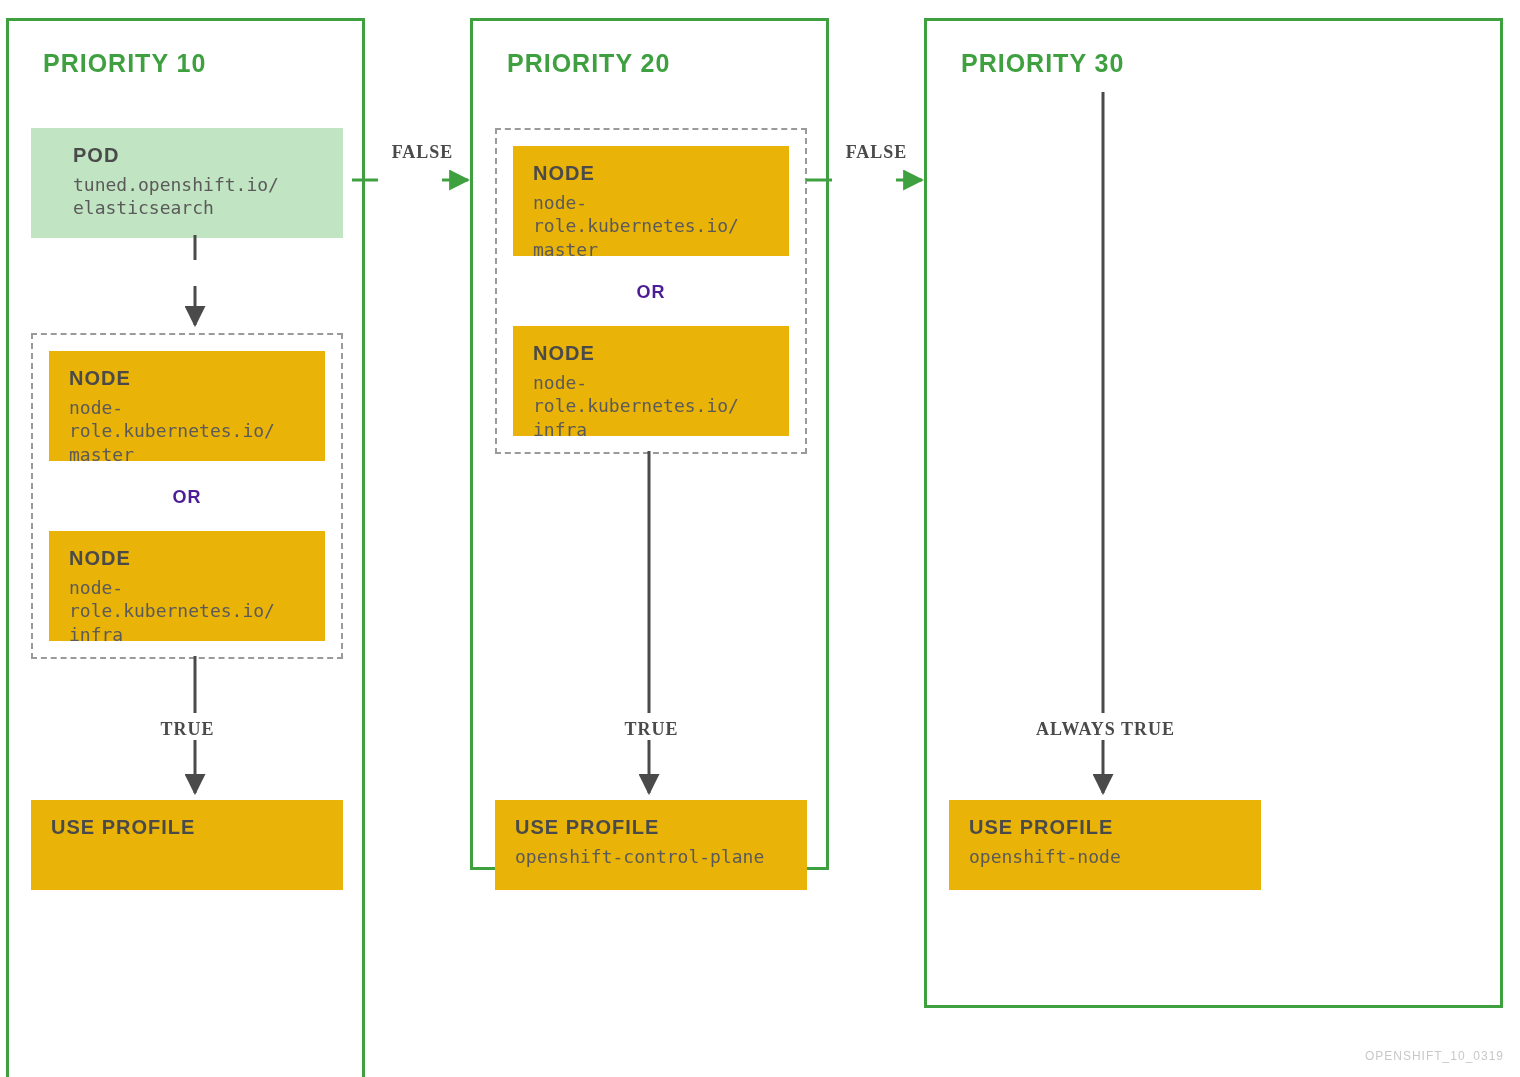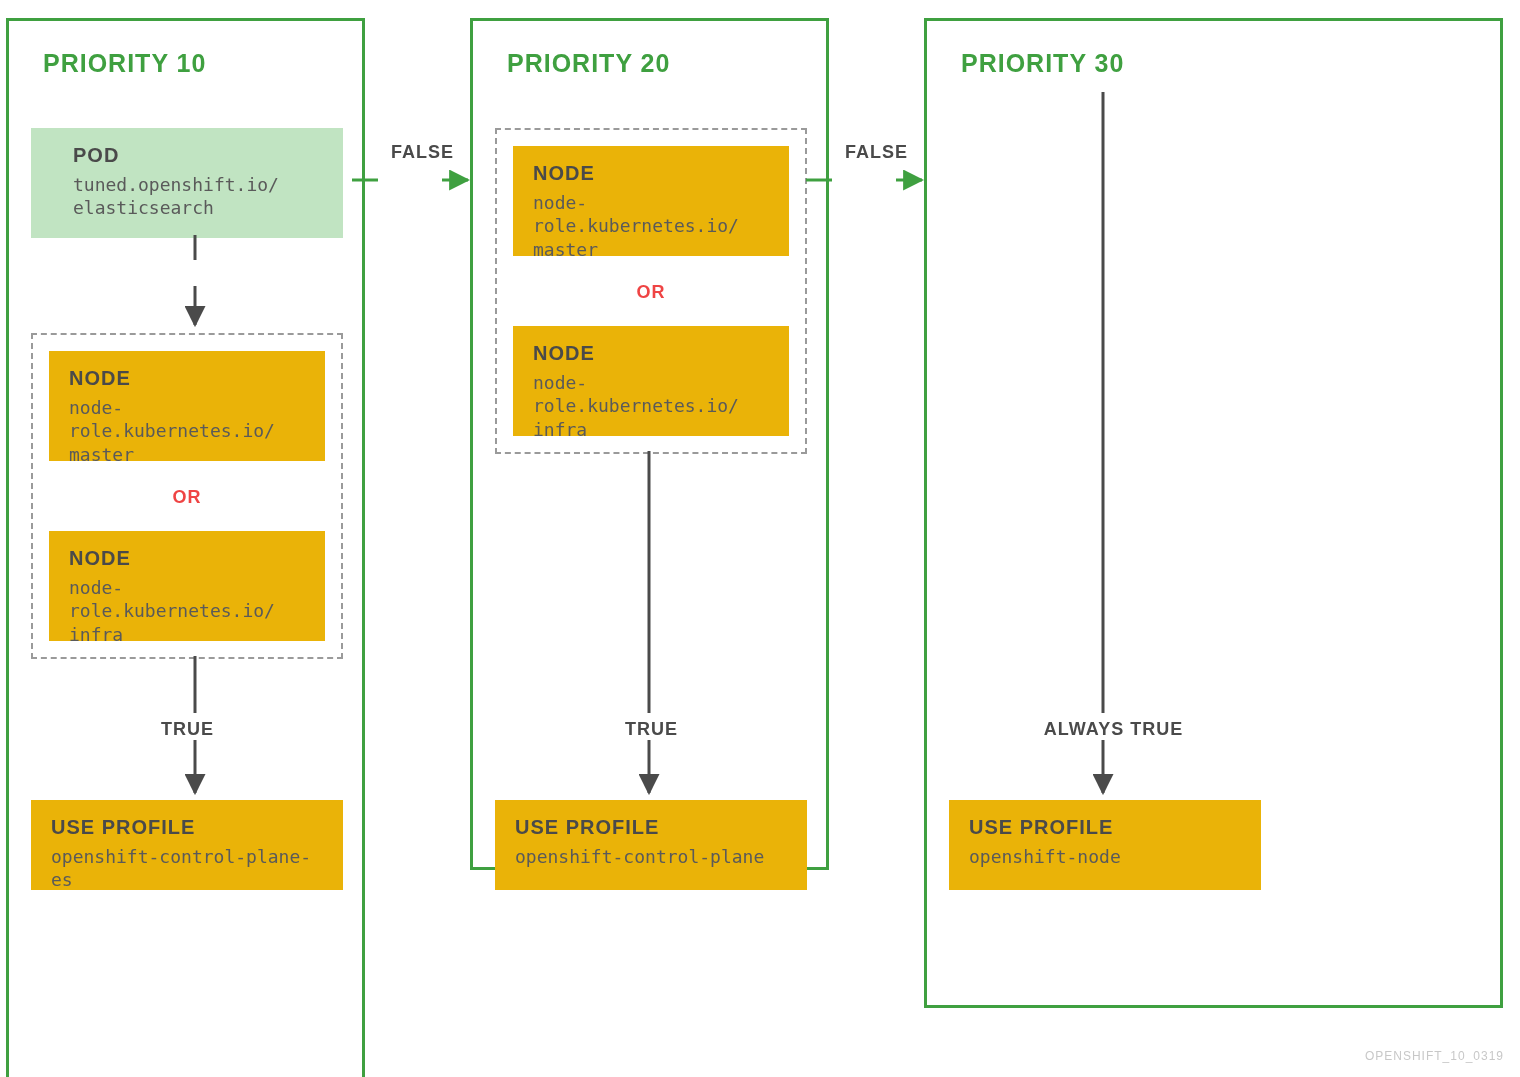--- a/index.html
+++ b/index.html
@@ -58,31 +58,32 @@
     white-space: pre-line;
   }
   .dashed-group {
     position: absolute;
     border: 2px dashed #9a9a9a;
   }
   .or-label {
     position: absolute;
     font-size: 18px;
     font-weight: 700;
-    color: #ef4444;
+    color: #4c1d95;
     letter-spacing: 1px;
     text-align: center;
   }
   .edge-label {
     position: absolute;
     font-size: 18px;
     font-weight: 700;
     color: #4a4a4a;
     letter-spacing: 1px;
     text-align: center;
+    font-family: Liberation Serif, serif;
   }
   .footer-code {
     position: absolute;
     right: 16px;
     bottom: 14px;
     font-size: 12px;
     color: #c8c8c8;
     font-family: Arial, sans-serif;
     letter-spacing: 1px;
   }
@@ -118,21 +119,20 @@
         <div class="box-title">NODE</div>
         <div class="box-sub">node-role.kubernetes.io/
 infra</div>
       </div>
     </div>
 
     <div class="edge-label" style="left:0; width:357px; top:698px;">TRUE</div>
 
     <div class="box box-gray" style="left:22px; top:779px; width:312px; height:90px;">
       <div class="box-title">USE PROFILE</div>
-      <div class="box-sub">openshift-control-plane-es</div>
     </div>
   </div>
 
   <div class="priority-panel" style="left:470px; top:18px; width:359px; height:852px;">
     <div class="panel-title">PRIORITY 20</div>
 
     <div class="dashed-group" style="left:22px; top:107px; width:312px; height:326px;">
       <div class="box box-gray" style="left:16px; top:16px; width:276px; height:110px;">
         <div class="box-title">NODE</div>
         <div class="box-sub">node-role.kubernetes.io/
@@ -150,21 +150,21 @@
 
     <div class="box box-gray" style="left:22px; top:779px; width:312px; height:90px;">
       <div class="box-title">USE PROFILE</div>
       <div class="box-sub">openshift-control-plane</div>
     </div>
   </div>
 
   <div class="priority-panel" style="left:924px; top:18px; width:579px; height:990px;">
     <div class="panel-title">PRIORITY 30</div>
 
-    <div class="edge-label" style="left:8px; width:357px; top:698px;">ALWAYS TRUE</div>
+    <div class="edge-label" style="left:0; width:357px; top:698px;">ALWAYS TRUE</div>
 
     <div class="box box-gray" style="left:22px; top:779px; width:312px; height:90px;">
       <div class="box-title">USE PROFILE</div>
       <div class="box-sub">openshift-node</div>
     </div>
   </div>
 
   <div class="edge-label" style="left:373px; width:99px; top:142px;">FALSE</div>
 
   <div class="edge-label" style="left:827px; width:99px; top:142px;">FALSE</div>

